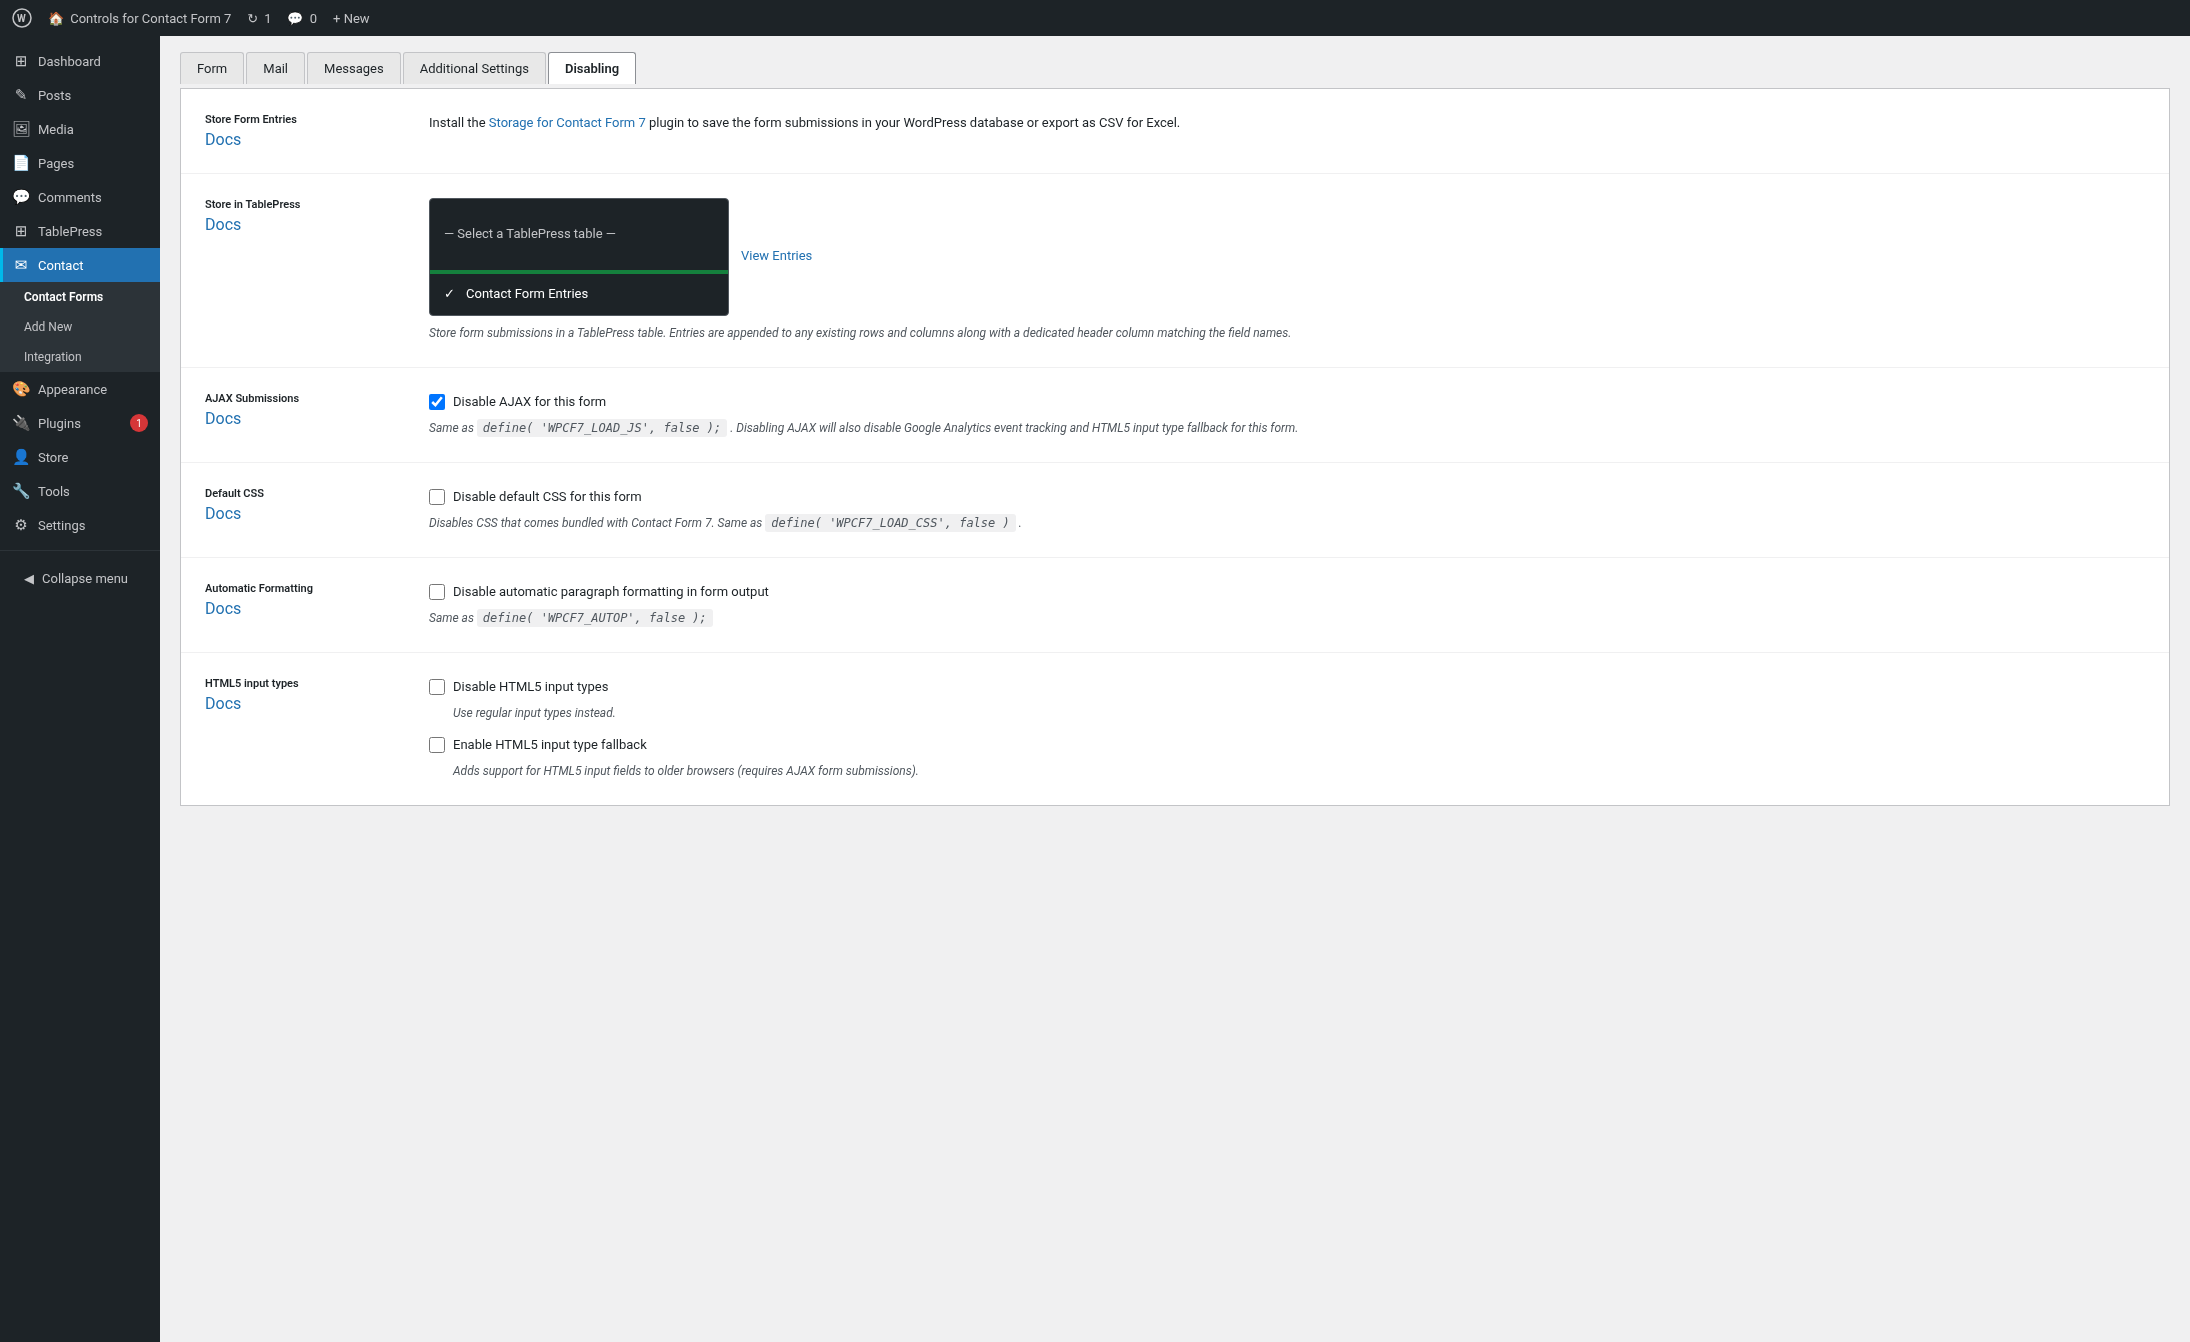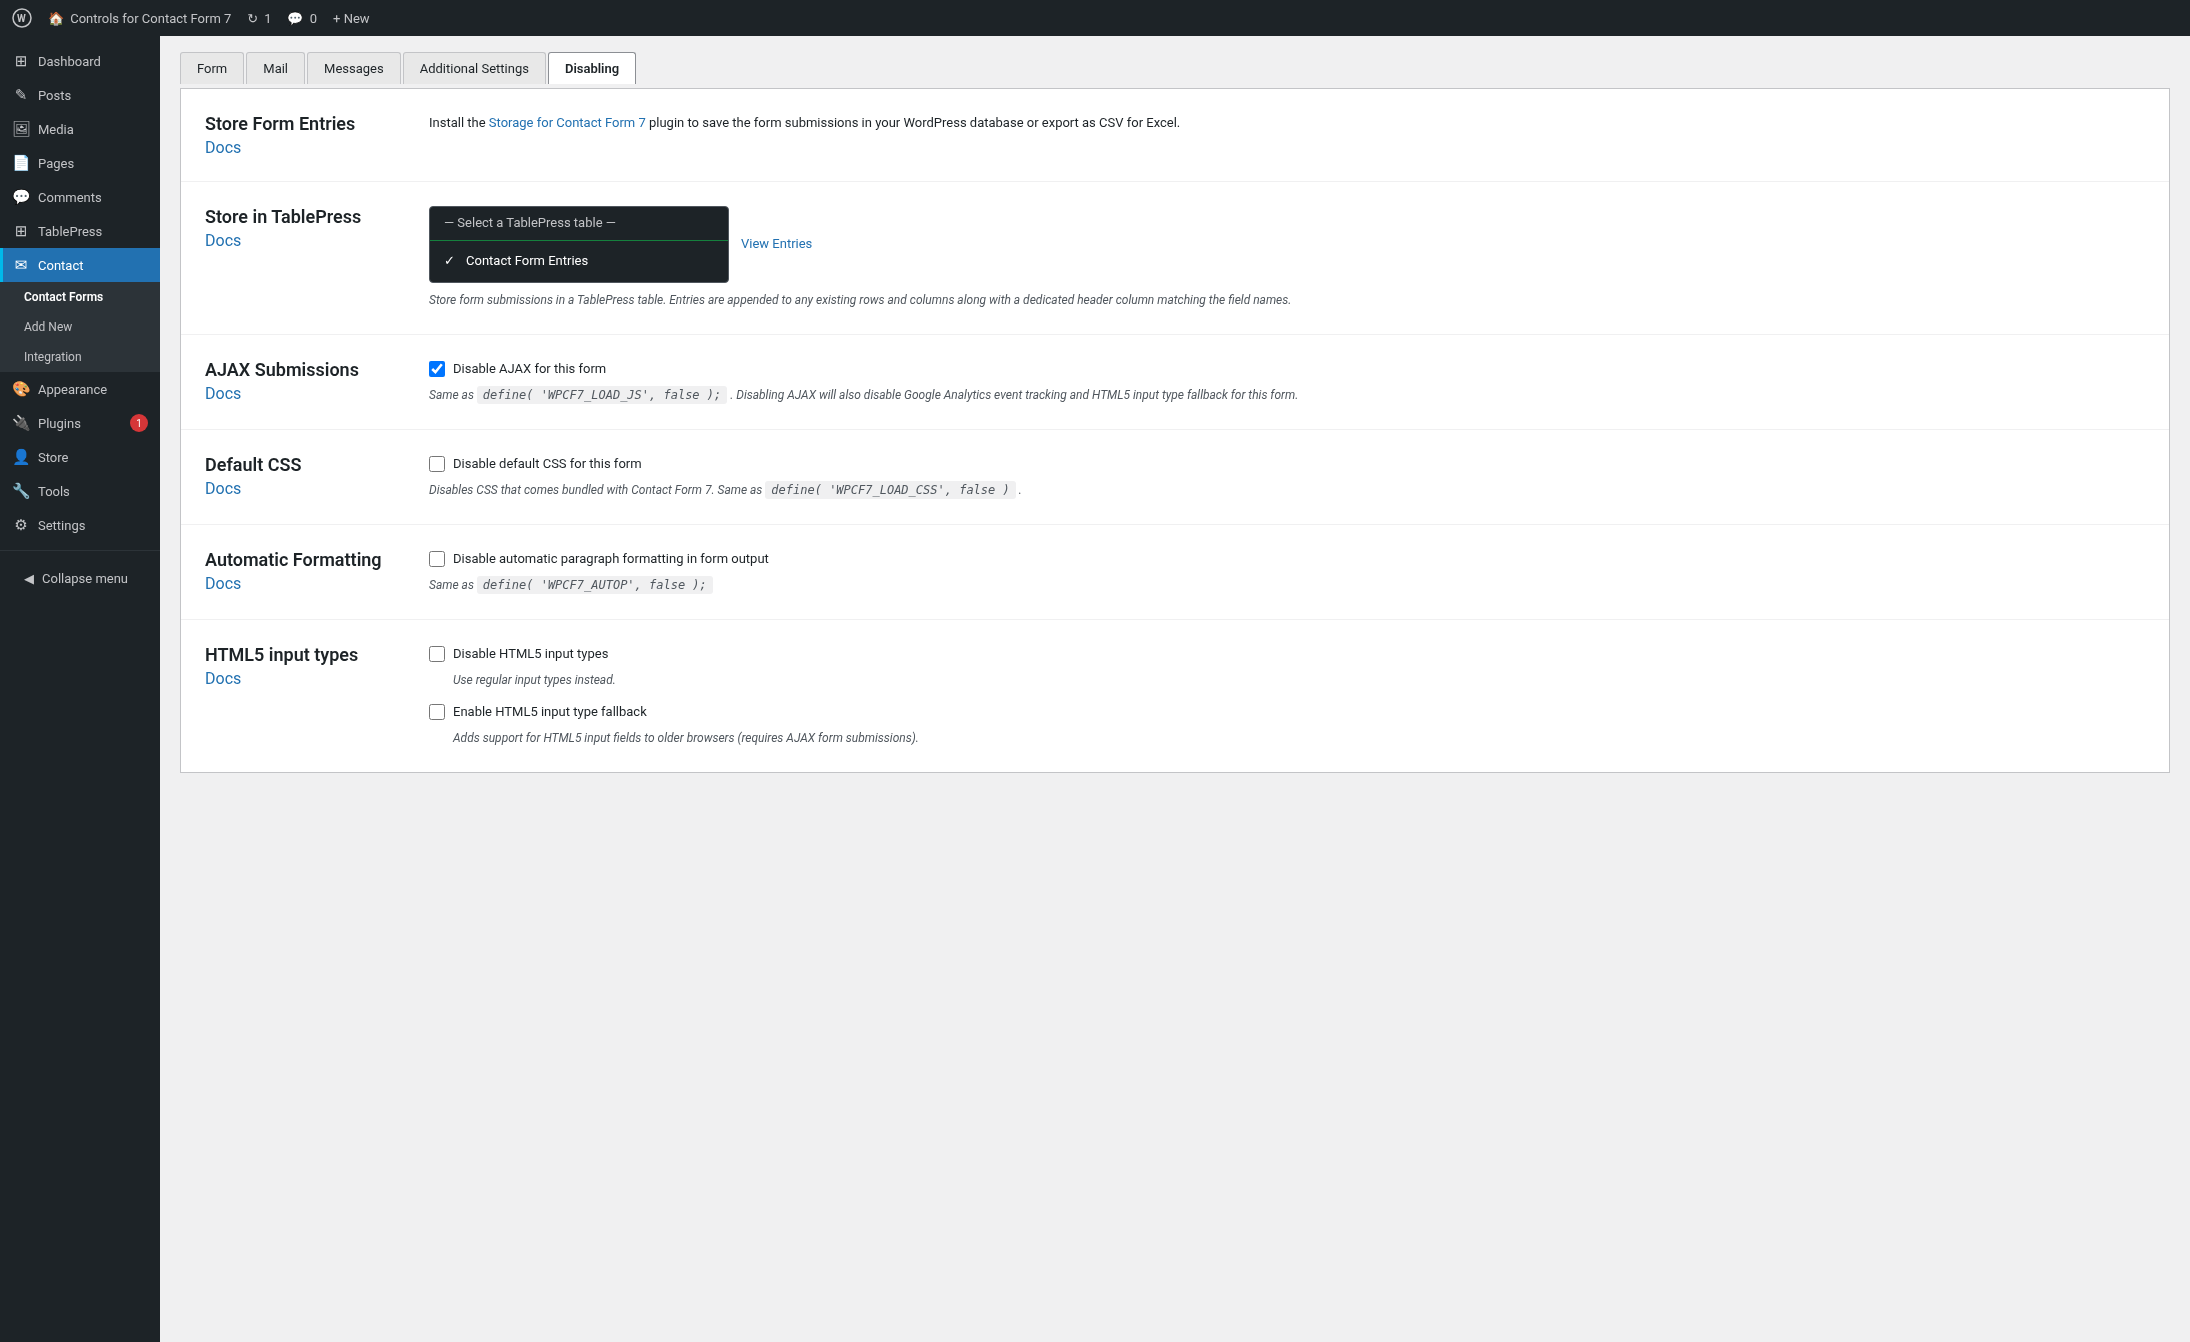--- a/index.html
+++ b/index.html
@@ -133,21 +133,21 @@
       gap: 24px;
     }
     .settings-row:last-child { border-bottom: none; }
 
     .settings-label {
       width: 200px;
       flex-shrink: 0;
     }
     .settings-label strong {
       display: block;
-      font-size: 18px;
+      font-size: 11px;
       font-weight: 600;
       color: #1d2327;
       margin-bottom: 4px;
     }
     .settings-label a {
       color: #2271b1;
       text-decoration: none;
       font-size: 16px;
     }
 
@@ -203,23 +203,23 @@
     .select-option {
       padding: 10px 14px;
       display: flex;
       align-items: center;
       gap: 8px;
       cursor: pointer;
     }
     .select-option.selected { color: #fff; }
     .select-option .check { width: 14px; font-size: 13px; }
     .separator-option {
-      padding: 6px 14px;
-      color: #c3c4c7;
-      border-bottom: 1px solid #15803d;
+      padding: 25px 14px;
+      color: #c3c4c7;
+      border-bottom: 4px solid #15803d;
     }
 
     .view-entries-link {
       color: #2271b1;
       text-decoration: none;
       font-size: 13px;
     }
 
     .description-italic {
       font-style: italic;

